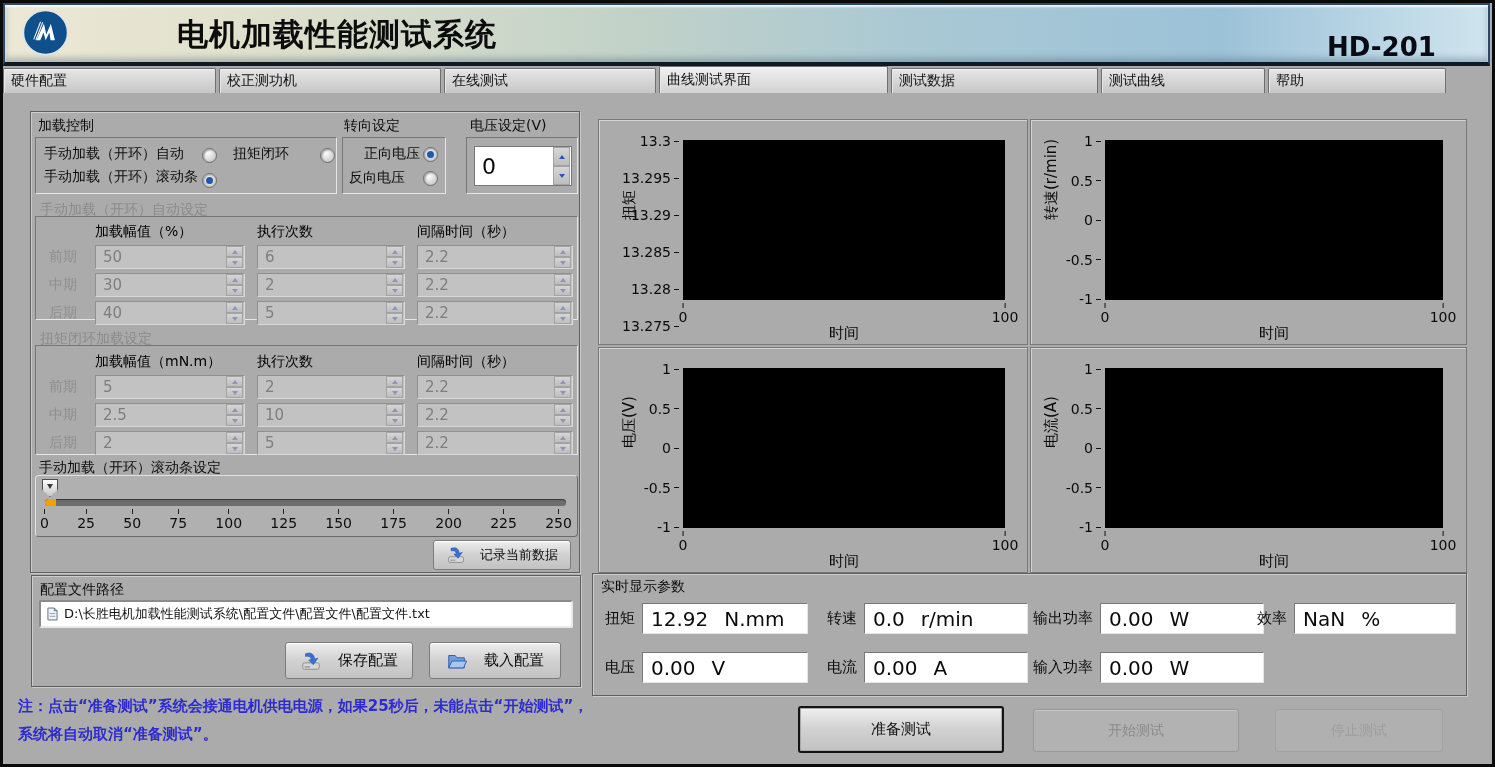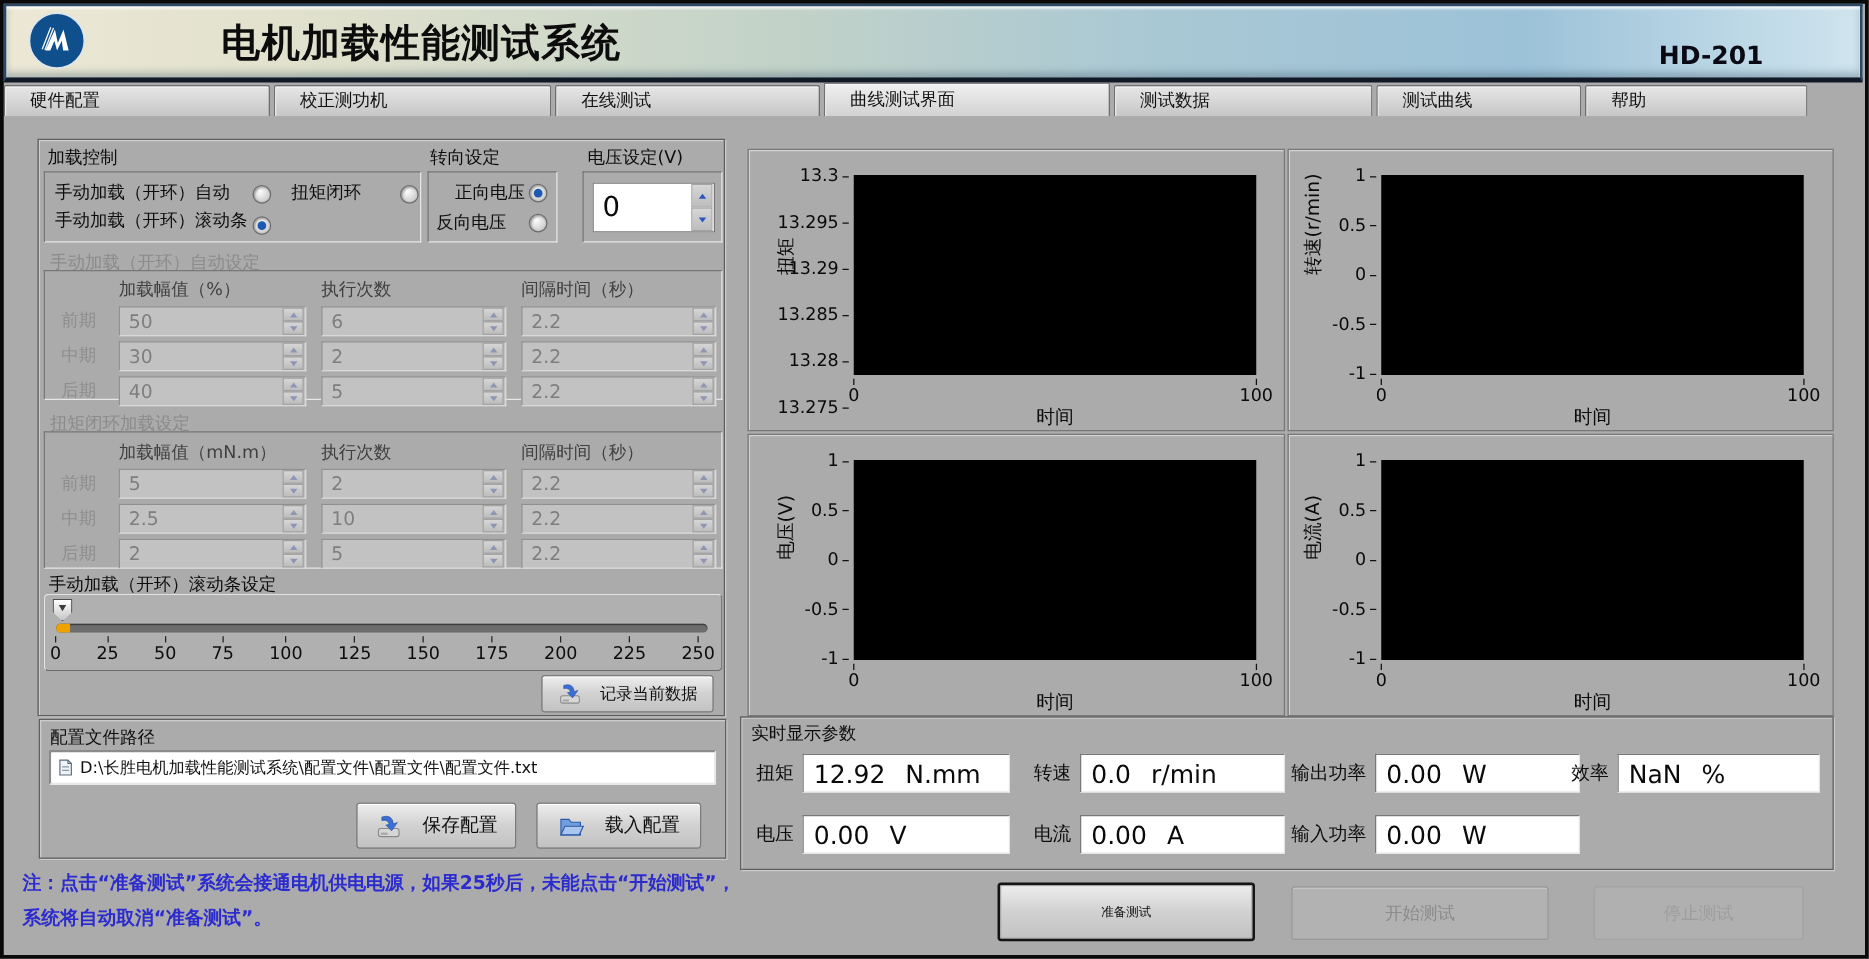--- a/index.html
+++ b/index.html
@@ -12,30 +12,30 @@
 
   
   .titlebar{
     position:absolute;left:0px;top:0px;width:1483px;height:57px;
     border:2px solid #2c4a66;border-bottom:4px solid #101a26;
     background:linear-gradient(90deg,#ece8d5 0%,#dfe0cc 18%,#c2d2c8 42%,#a9c8d4 62%,#9cc2d8 82%,#cfe4ee 100%);
     box-shadow:inset 0 2px 2px rgba(255,255,255,.85), inset 0 -4px 6px rgba(60,90,110,.35);
   }
   .logo{position:absolute;left:17px;top:4px;width:47px;height:47px;}
   .app-title{position:absolute;left:172px;top:9px;font-size:31px;font-weight:bold;color:#0c0c0c;letter-spacing:1px;}
-  .model{position:absolute;left:1322px;top:27px;font-size:20px;font-weight:bold;color:#0a0a14;}
+  .model{position:absolute;left:1322px;top:27px;font-size:26px;font-weight:bold;color:#0a0a14;}
 
   
   .tabs{position:absolute;left:0px;top:63px;width:1489px;height:27px;display:flex;gap:3px;}
   .tab{
     box-sizing:border-box;height:25px;margin-top:2px;
     background:linear-gradient(#e6e6e6,#c6c6c6);
     border:1px solid #6f6f6f;border-bottom:none;border-radius:2px 2px 0 0;
     box-shadow:inset 0 1px 0 #f7f7f7, inset 1px 0 0 #e8e8e8;
-    display:flex;align-items:center;padding-left:20px;font-size:14px;color:#111;cursor:default;
+    display:flex;align-items:center;padding-left:7px;font-size:14px;color:#111;cursor:default;
   }
   .tab.active{height:27px;margin-top:0;background:linear-gradient(#f0f0f0,#d2d2d2);}
   .t0{width:213px}.t1{width:222px}.t2{width:229px}.t3{width:212px}.t4{width:207px}.t5{width:164px}.t6{width:178px}
 
   
   .frame{position:absolute;box-sizing:border-box;border:1px solid #5f5f5f;
     box-shadow:inset 1px 1px 0 #cdcdcd, 1px 1px 0 #c9c9c9;}
   .sunkenbox{box-sizing:border-box;border-top:1px solid #777;border-left:1px solid #777;
     border-bottom:1px solid #e6e6e6;border-right:1px solid #e6e6e6;background:#ababab;}
   .raisedbox{box-sizing:border-box;border-top:1px solid #e2e2e2;border-left:1px solid #e2e2e2;
@@ -59,42 +59,42 @@
     display:flex;align-items:center;justify-content:center;}
   .spin i::after{content:"";border-left:3.5px solid transparent;border-right:3.5px solid transparent;}
   .spin i.up::after{border-bottom:4.5px solid #8e95b5;}
   .spin i.dn::after{border-top:4.5px solid #8e95b5;}
   .spin.live i.up::after{border-bottom:4.5px solid #2a55c0;}
   .spin.live i.dn::after{border-top:4.5px solid #2a55c0;}
 
   
   .cfg-grid{position:absolute;display:grid;grid-template-columns:40px 150px 148px 156px;
     column-gap:12px;row-gap:4px;align-items:center;}
-  .cg-h{font-size:14px;color:#404040;}
+  .cg-h{font-size:14px;color:#000000;}
   .cg-rl{font-size:14px;color:#8e8e8e;padding-left:6px;}
 
   
   .track{position:absolute;left:9px;top:23px;width:521px;height:7px;background:#6d6d6d;border-radius:4px;
     box-shadow:inset 0 1px 1px rgba(0,0,0,.5);}
   .track-fill{position:absolute;left:9px;top:23px;width:11px;height:7px;background:#f0a200;border-radius:4px 0 0 4px;}
   .thumb{position:absolute;left:6px;top:3px;width:16px;height:18px;
     background:linear-gradient(#ffffff,#c6c6c6);border:1px solid #4d4d4d;box-sizing:border-box;
     clip-path:polygon(0 0,100% 0,100% 58%,50% 100%,0 58%);}
   .thumb::after{content:"";position:absolute;left:4px;top:4px;
     border-left:3.5px solid transparent;border-right:3.5px solid transparent;border-top:5px solid #3a3a3a;}
   .scale{position:absolute;left:4px;right:5px;top:33px;display:flex;justify-content:space-between;}
   .sv{text-align:center;font-size:14px;color:#0d0d0d;}
   .sv i{display:block;width:1px;height:5px;background:#222;margin:0 auto 1px;}
 
   
   .btn{box-sizing:border-box;position:absolute;display:flex;align-items:center;justify-content:center;gap:10px;
     background:linear-gradient(#eeeeee,#d2d2d2 48%,#c2c2c2);
     border:1px solid #7c7c7c;border-radius:3px;box-shadow:inset 0 1px 0 #ffffff;
     font-size:14px;color:#0d0d0d;cursor:default;}
-  .btn.primary{border:2px solid #141414;box-shadow:inset 0 0 0 1px #a8a8a8, inset 0 2px 0 #f2f2f2;font-size:10px;text-align:center;}
+  .btn.primary{border:2px solid #141414;box-shadow:inset 0 0 0 1px #a8a8a8, inset 0 2px 0 #f2f2f2;font-size:15px;text-align:center;}
   .btn.disabled{background:#b2b2b2;border:1px solid #989898;color:#8b8b8b;box-shadow:inset 0 1px 0 #c9c9c9;}
   .btn.disabled2{background:#b0b0b0;border:1px solid #a2a2a2;color:#9d9d9d;box-shadow:none;}
 
   
   .pathfield{position:absolute;box-sizing:border-box;background:#fff;
     border-top:2px solid #8b8b8b;border-left:2px solid #8b8b8b;border-bottom:2px solid #e8e8e8;border-right:2px solid #e8e8e8;
     display:flex;align-items:center;gap:6px;padding:0 6px;font-size:13px;color:#111;border-radius:2px;}
 
   
   .cell{position:absolute;background:#ababab;box-sizing:border-box;border:1px solid #787878;

